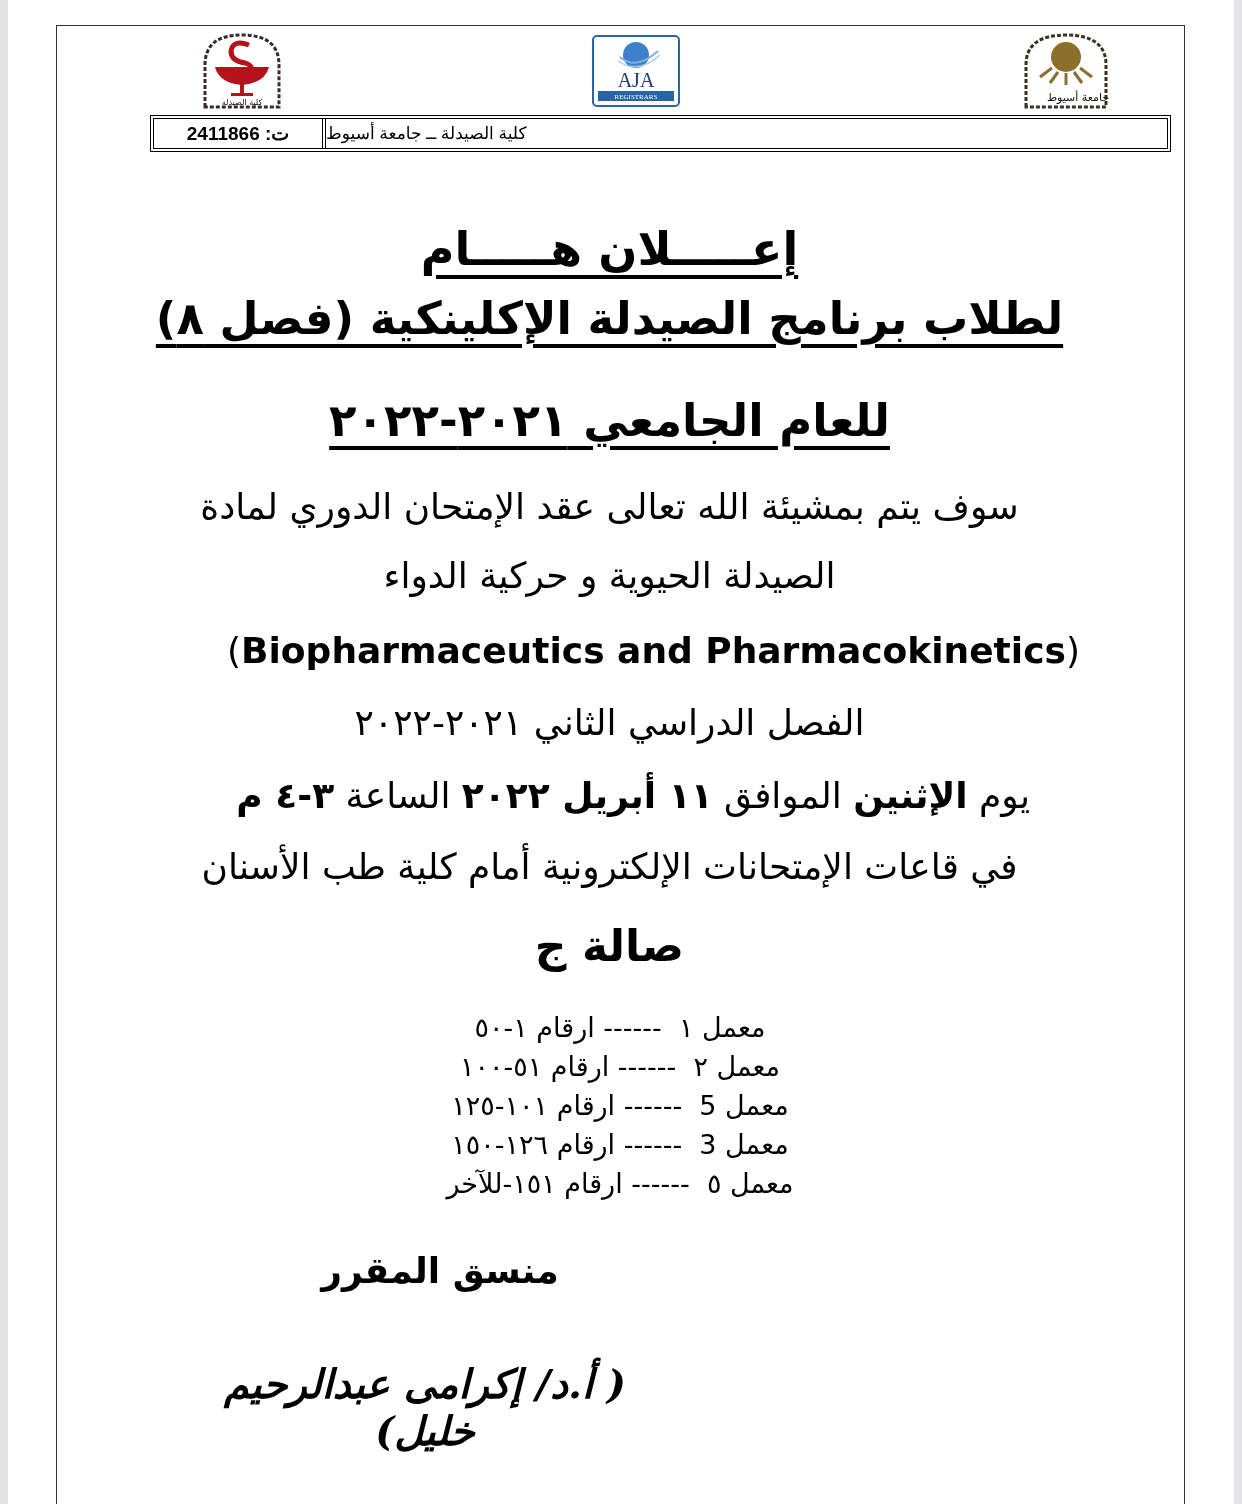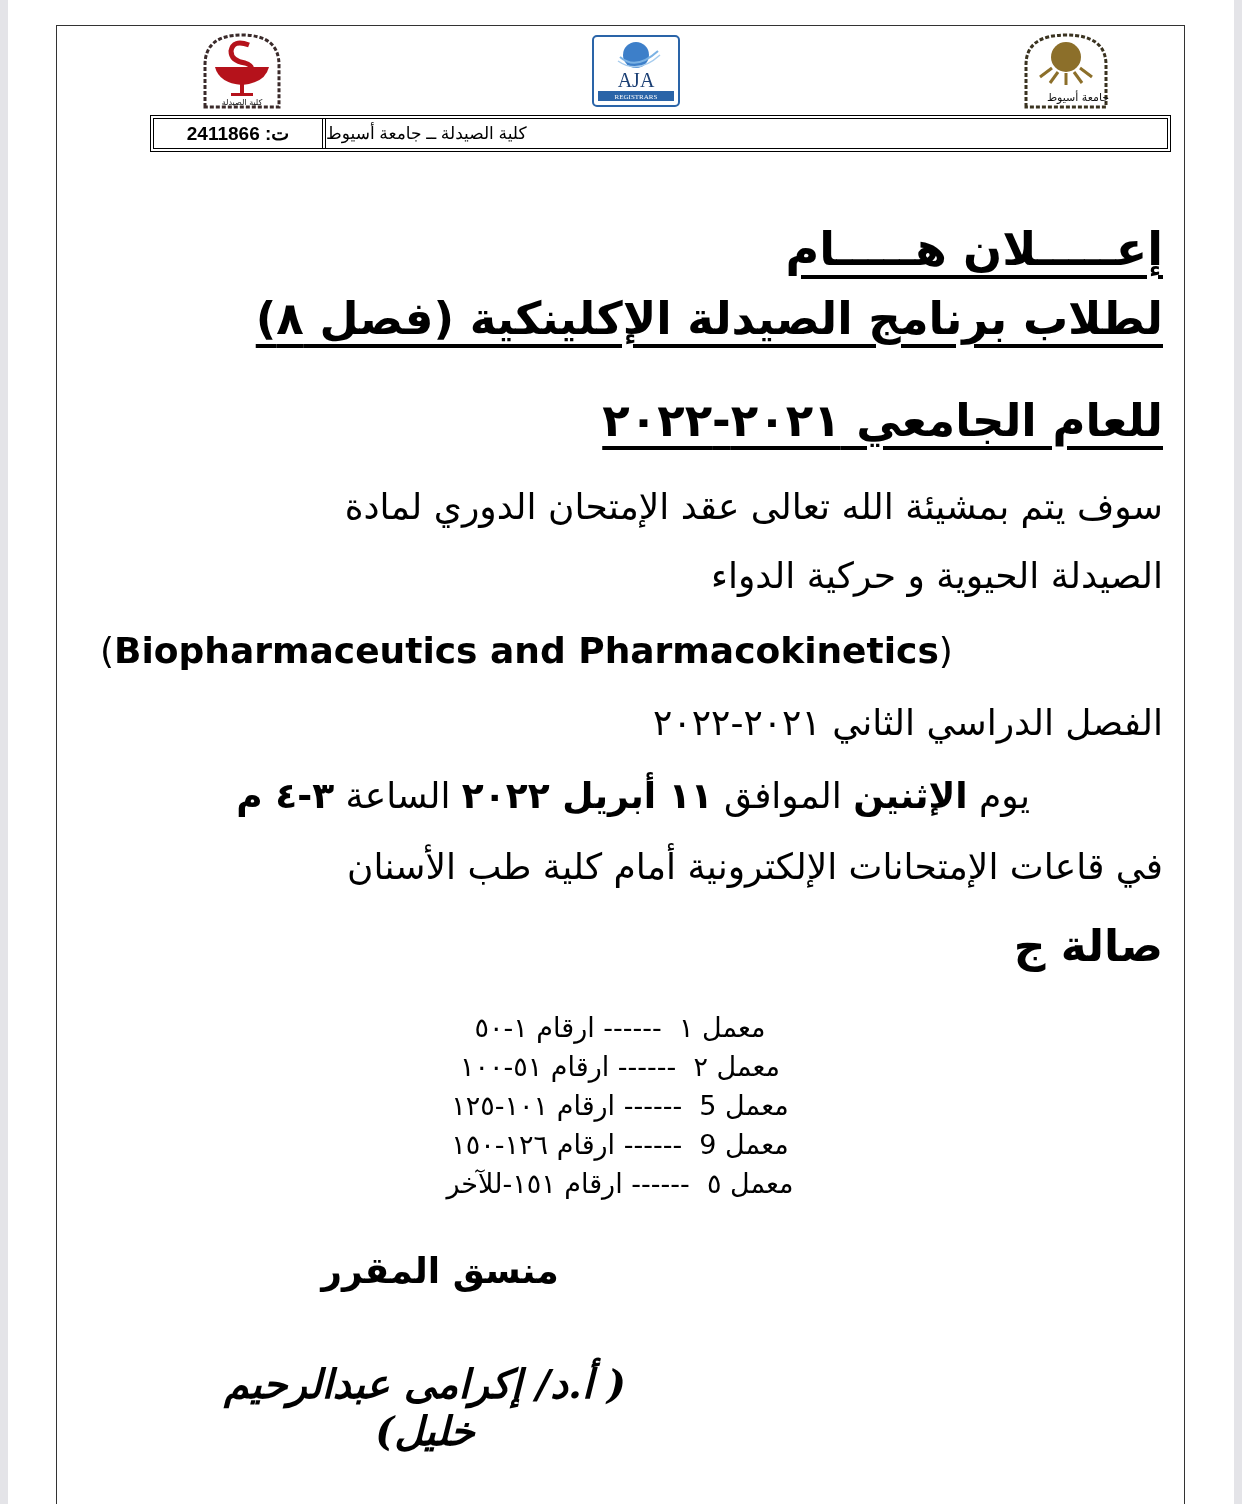--- a/index.html
+++ b/index.html
@@ -27,21 +27,21 @@
     display:flex; direction:ltr;
   }
   .header-cell {
     height:100%; box-sizing:border-box; display:flex; align-items:center; justify-content:center;
     font-family:Liberation Sans, sans-serif; font-weight:bold; font-size:18px; color:#000;
   }
   .cell-phone { width:172px; border-right:4px double #000; font-size:19px; }
   .cell-dept { flex:1; border-right:4px double #000; font-family:"Liberation Sans", sans-serif; font-weight:normal; font-size:17px; }
   .cell-college { width:258px; justify-content:flex-end; padding-right:14px; font-family:"Liberation Sans", sans-serif; font-weight:normal; font-size:17px; }
 
-  .line { position:absolute; left:56px; width:1107px; direction:rtl; color:#000; white-space:nowrap; }
+  .line { position:absolute; left:56px; width:1107px; text-align:center; direction:rtl; color:#000; white-space:nowrap; }
   .t-title { top:222px; font-size:46px; font-weight:bold; text-decoration:underline; text-decoration-thickness:4px; text-underline-offset:10px; }
   .t-sub1 { top:292px; font-size:45px; font-weight:bold; text-decoration:underline; text-decoration-thickness:4px; text-underline-offset:10px; }
   .t-sub2 { top:394px; font-size:45px; font-weight:bold; text-decoration:underline; text-decoration-thickness:4px; text-underline-offset:10px; }
   .t-body1 { top:486px; font-size:36px; }
   .t-body2 { top:555px; font-size:36px; }
   .t-eng { top:630px; font-size:36px; direction:ltr;padding-left:44px; }
   .t-eng b { font-weight:bold; }
   .t-sem { top:702px; font-size:36px; }
   .t-date { top:775px; font-size:36px; left:160px; width:870px; text-align:right; }
   .t-date b { font-weight:bold; }
@@ -111,18 +111,18 @@
 <div class="line t-date">
   <span>يوم </span><b>الإثنين</b><span> الموافق </span><b>١١</b><b>  أبريل ٢٠٢٢</b><span> الساعة </span><b>٣-٤ م</b>
 </div>
 <div class="line t-place">في قاعات الإمتحانات الإلكترونية أمام كلية طب الأسنان</div>
 <div class="line t-hall">صالة ج</div>
 
 <div class="labs">
   <div class="lab-row"><span>معمل ١</span>  <span>------</span> <span>ارقام ١-٥٠</span></div>
   <div class="lab-row"><span>معمل ٢</span>  <span>------</span> <span>ارقام ٥١-١٠٠</span></div>
   <div class="lab-row"><span>معمل 5</span>  <span>------</span> <span>ارقام ١٠١-١٢٥</span></div>
-  <div class="lab-row"><span>معمل 9</span>  <span>------</span> <span>ارقام ١٢٦-١٥٠</span></div>
+  <div class="lab-row"><span>معمل 3</span>  <span>------</span> <span>ارقام ١٢٦-١٥٠</span></div>
   <div class="lab-row"><span>معمل ٥</span>  <span>------</span> <span>ارقام ١٥١-للآخر</span></div>
 </div>
 
 <div class="coord-label">منسق  المقرر</div>
 <div class="coord-name">( أ.د/ إكرامى عبدالرحيم خليل)</div>
 
 </body></html>

